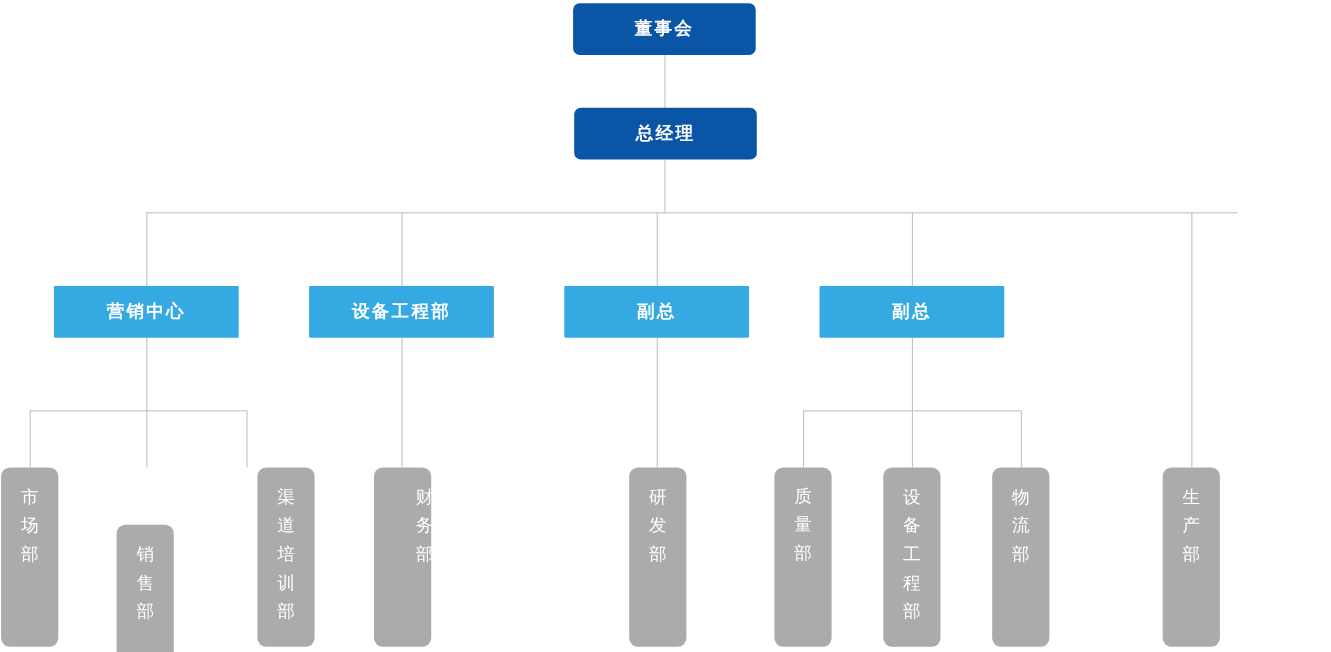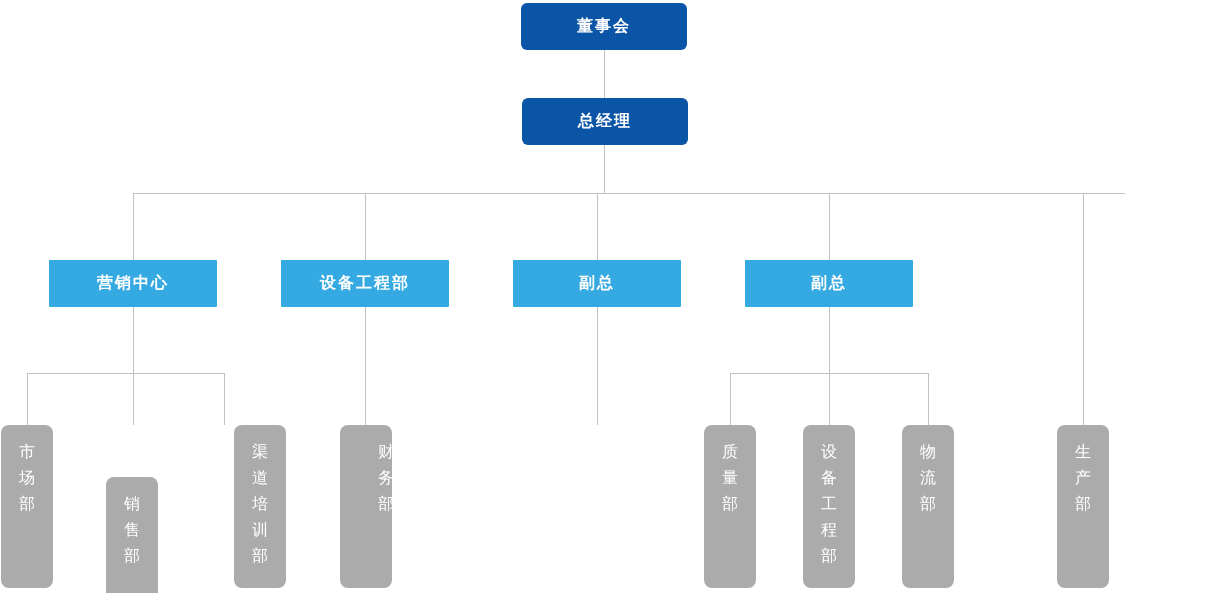--- a/index.html
+++ b/index.html
@@ -120,20 +120,23 @@
   </div>
   <div class="node node-dept" style="left:106px; top:441px;margin-top:36px;">
     <span class="dept-label">销售部</span>
   </div>
   <div class="node node-dept" style="left:198px; top:425px;margin-left:36px;">
     <span class="dept-label">渠道培训部</span>
   </div>
   <div class="node node-dept" style="left:340px; top:425px;padding-left:40px;">
     <span class="dept-label">财务部</span>
   </div>
+  <div class="node node-dept" style="left:572px; top:425px;">
+    <span class="dept-label">研发部</span>
+  </div>
   <div class="node node-dept" style="left:704px; top:425px;font-family:Liberation Serif, serif;">
     <span class="dept-label">质量部</span>
   </div>
   <div class="node node-dept" style="left:803px; top:425px;">
     <span class="dept-label">设备工程部</span>
   </div>
   <div class="node node-dept" style="left:902px; top:425px;">
     <span class="dept-label">物流部</span>
   </div>
   <div class="node node-dept" style="left:1057px; top:425px;">

